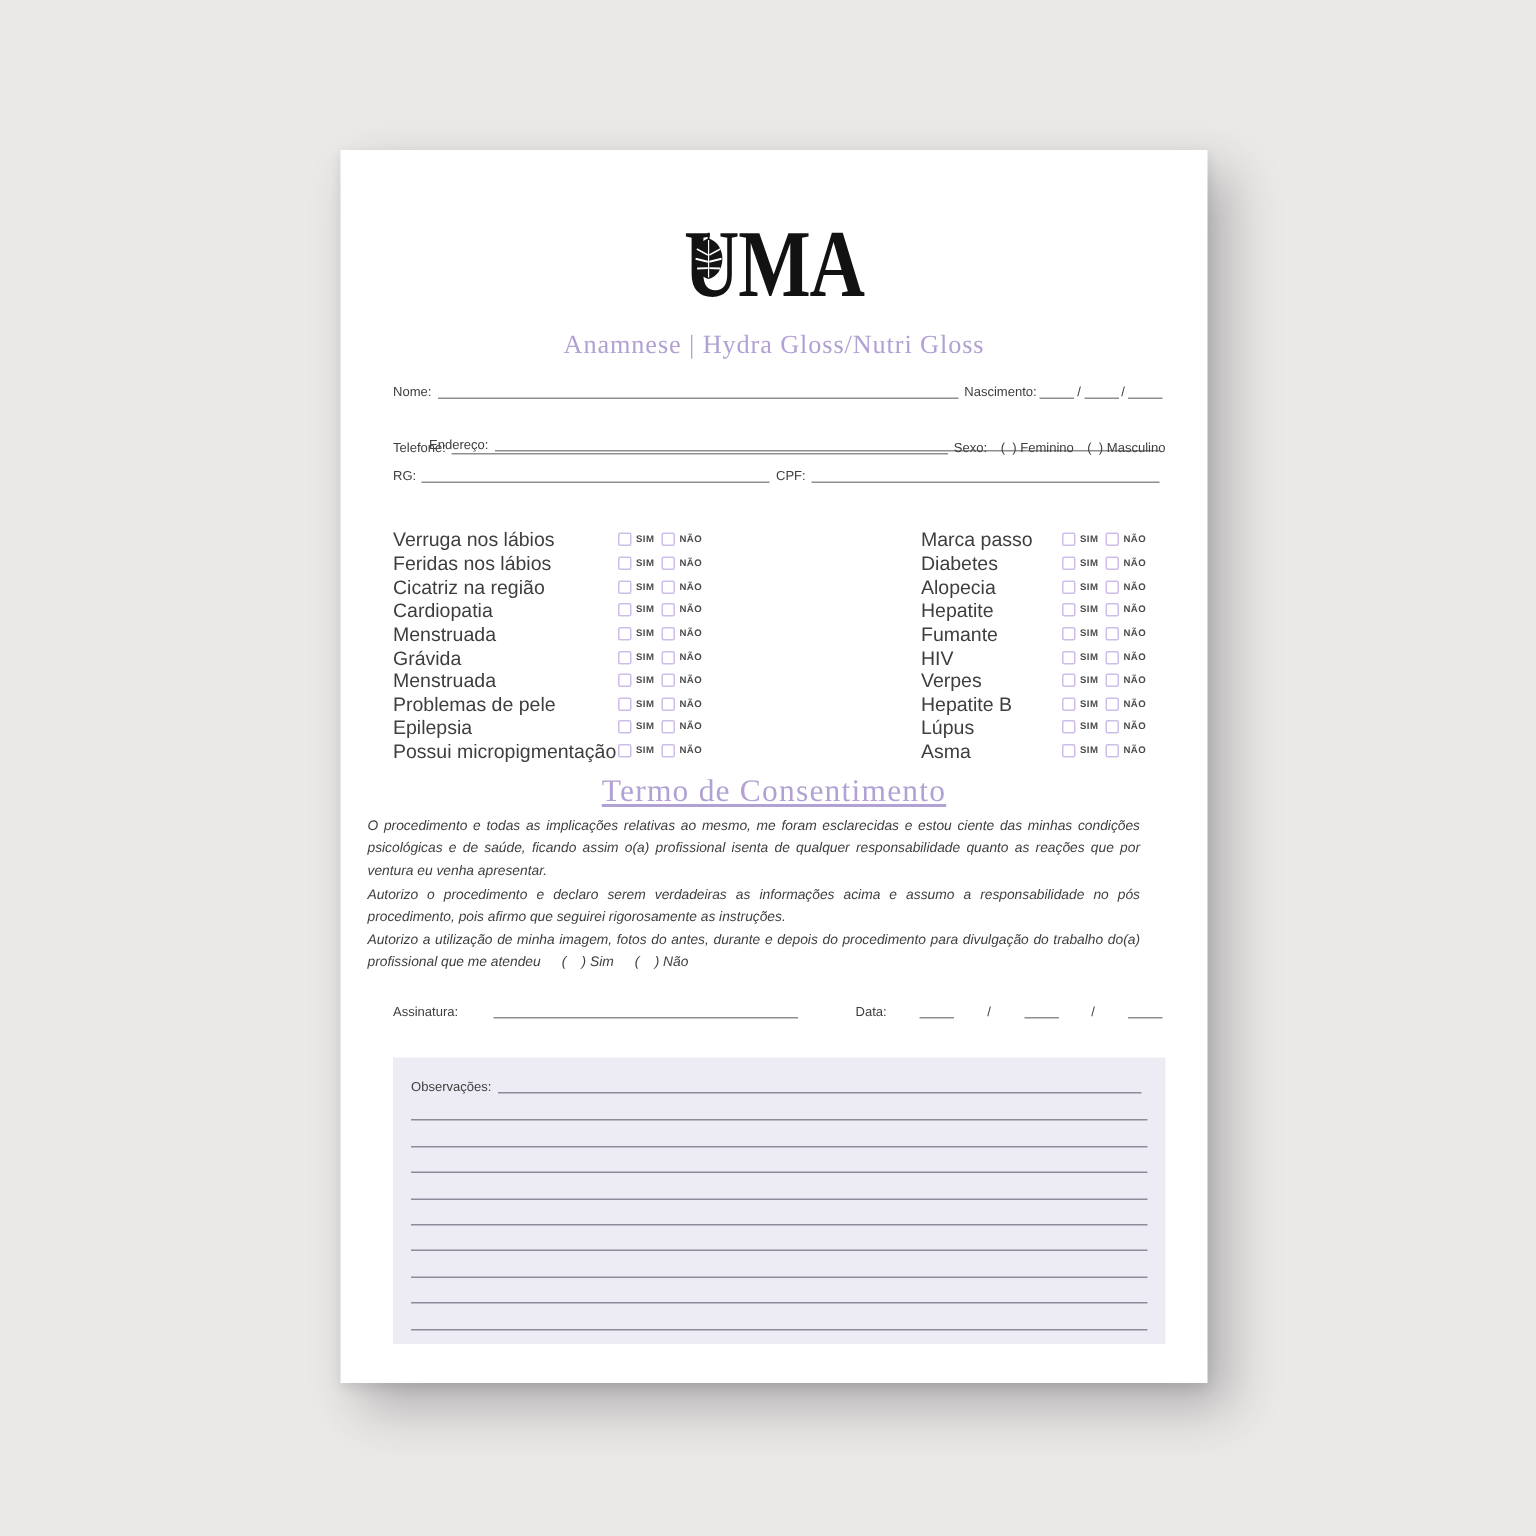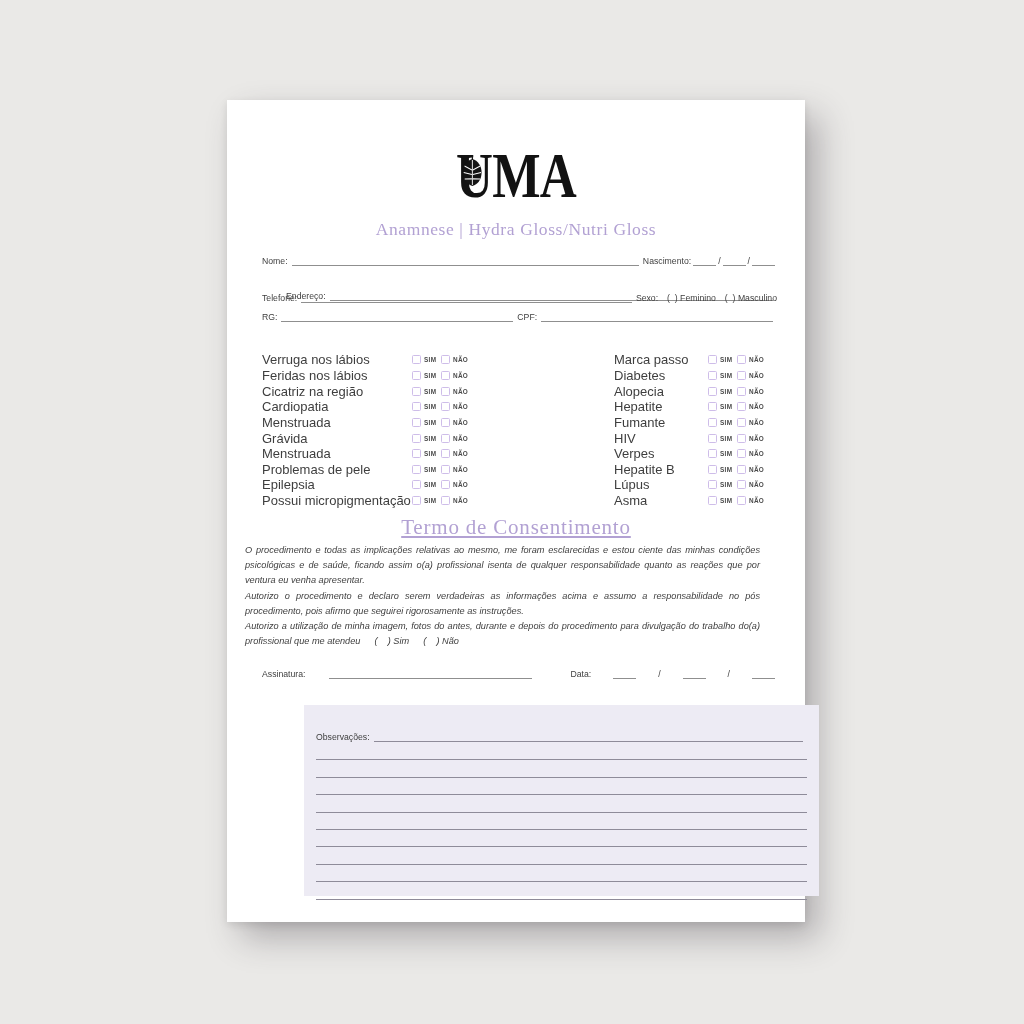--- a/index.html
+++ b/index.html
@@ -77,21 +77,21 @@
   .consent-body {
     position:absolute; top:443px; left:18px; width:515px;
     font-size:9.2px; line-height:15.2px; color:#3E3E3E;
     text-align:justify;
     font-style:italic;
   }
   .consent-inline-opt { white-space:nowrap; margin-left:14px; }
   
   .obs-box {
     position:absolute; top:605px; left:35px; width:515px; height:191px;
-    background:#EDEBF4; padding:26px 12px 0 12px;margin-left:42px;
+    background:#EDEBF4; padding:13px 12px 0 12px;
   }
   .obs-first { display:flex; align-items:flex-end; font-size:8.7px; line-height:12px; white-space:nowrap; }
   .obs-first .fill { border-bottom:1px solid #8E8B99; }
   .obs-line { height:17.4px; border-bottom:1px solid #8E8B99; }
 </style>
 </head>
 <body>
 
 <div class="sheet">
 

